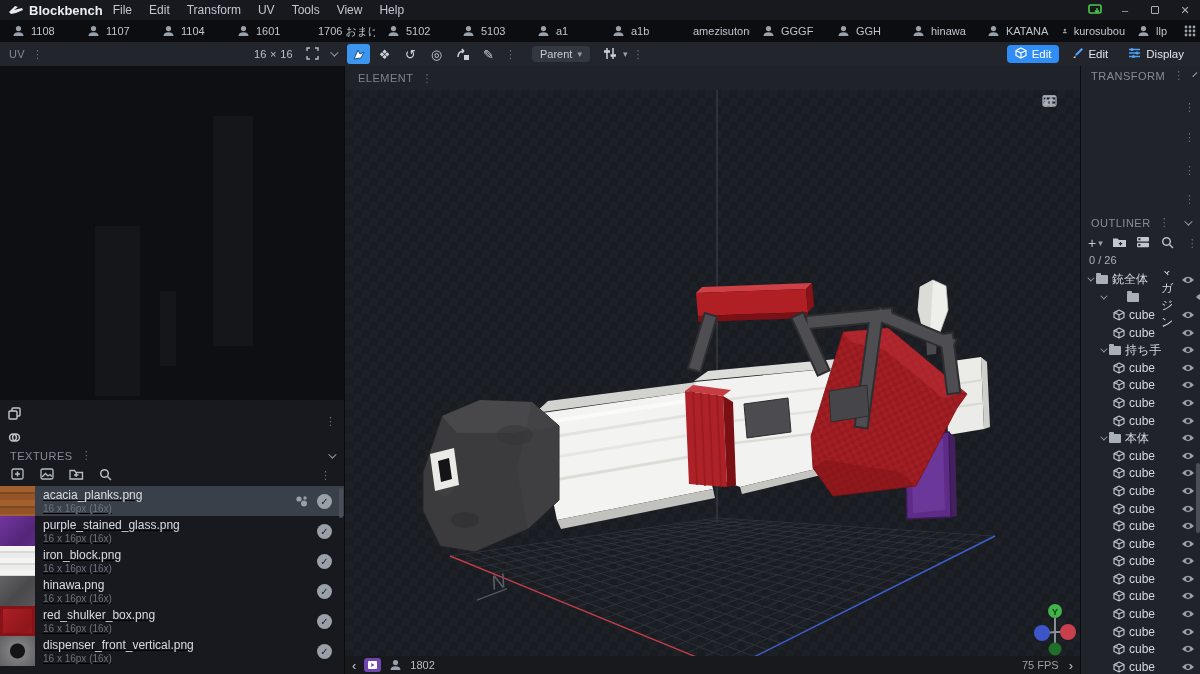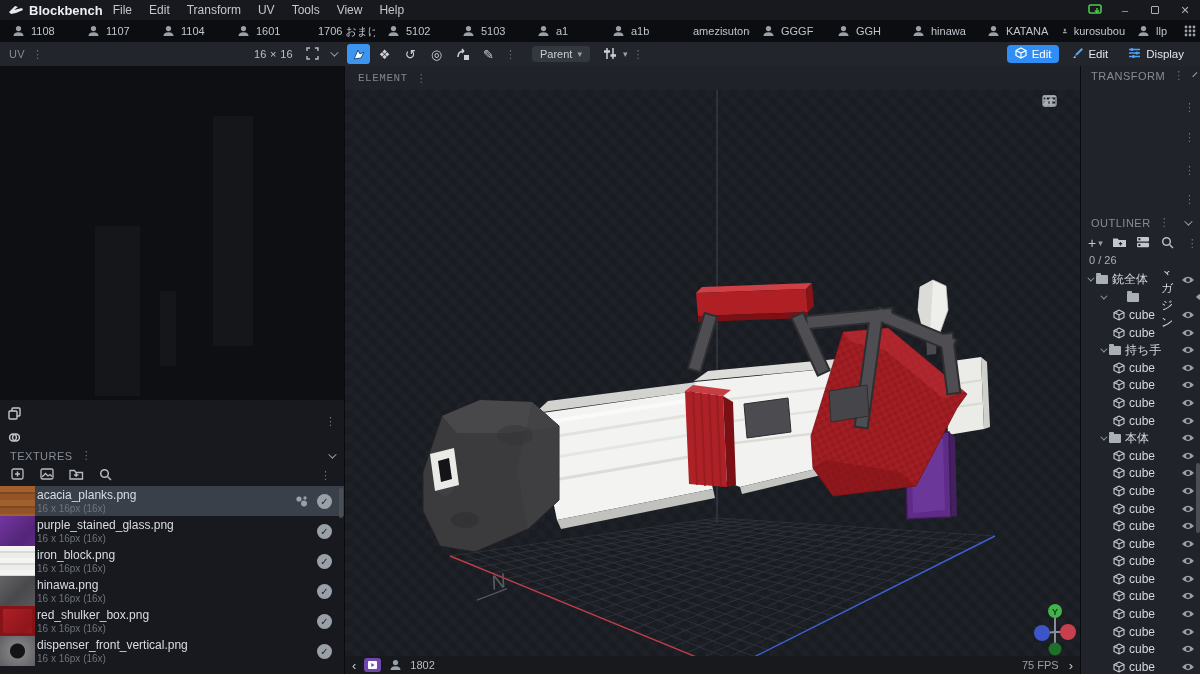--- a/index.html
+++ b/index.html
@@ -66,32 +66,32 @@
   .tex-list { flex:1; overflow:hidden; position:relative; }
   .tex-row { height:30px; display:flex; align-items:center; }
   .tex-row.selected { background:#3a4049; }
   .tex-thumb { width:35px; height:30px; flex:none; }
   .thumb-acacia { background:repeating-linear-gradient(180deg,#a2602f 0 6px,#7e491f 6px 8px,#935527 8px 14px); }
   .thumb-purple { background:linear-gradient(135deg,#7236a0,#532578 70%,#5d2b87); }
   .thumb-iron { background:repeating-linear-gradient(180deg,#f4f4f2 0 5px,#d9d9d6 5px 7px,#ececea 7px 12px); }
   .thumb-anvil { background:linear-gradient(135deg,#646466,#49494b 55%,#58585a); }
   .thumb-red { background:linear-gradient(135deg,#b02127,#8e161b 75%,#a01d22); box-shadow:inset 0 0 0 3px #871318; }
   .thumb-dispenser { background:radial-gradient(circle at 50% 50%,#141414 0 7px,#7e7e80 8px,#5f5f61 100%); }
-  .tex-meta { padding-left:2px; min-width:0; }
+  .tex-meta { padding-left:8px; min-width:0;text-decoration:underline; }
   .tex-name { font-size:12px; color:#d8dce2; white-space:nowrap; }
   .tex-size { font-size:10px; color:#6e747d; margin-top:1px; }
   .tex-icons { margin-left:auto; display:flex; align-items:center; gap:8px; padding-right:12px; }
   .check { width:15px; height:15px; border-radius:50%; background:#9aa0a8; color:#23262b;
     display:flex; align-items:center; justify-content:center; font-size:10px; font-weight:bold; }
   .vscroll { position:absolute; width:4px; border-radius:2px; background:#4a4f57; }
 
   
   .center { flex:1; display:flex; flex-direction:column; min-width:0; }
   .element-header { height:24px; background:#1f2228; display:flex; align-items:center; gap:6px;
-    padding:0 13px; color:#7f858e; font-size:11px; letter-spacing:.5px; flex:none;font-family:Liberation Mono, monospace; }
+    padding:0 13px; color:#7f858e; font-size:11px; letter-spacing:.5px; flex:none; }
   .viewport { flex:1; position:relative; overflow:hidden;
     background-color:#191c21;
     background-image:
       linear-gradient(45deg,#1d2026 25%,transparent 25%,transparent 75%,#1d2026 75%),
       linear-gradient(45deg,#1d2026 25%,transparent 25%,transparent 75%,#1d2026 75%);
     background-size:16px 16px; background-position:0 0,8px 8px; }
   .viewport svg { position:absolute; inset:0; }
   .vp-icons { position:absolute; top:5px; right:12px; display:flex; gap:13px; color:#a9afb7; }
   .statusbar { height:18px; background:#17191d; display:flex; align-items:center; gap:8px;
     padding:0 7px; font-size:11px; color:#b7bdc5; flex:none; }

